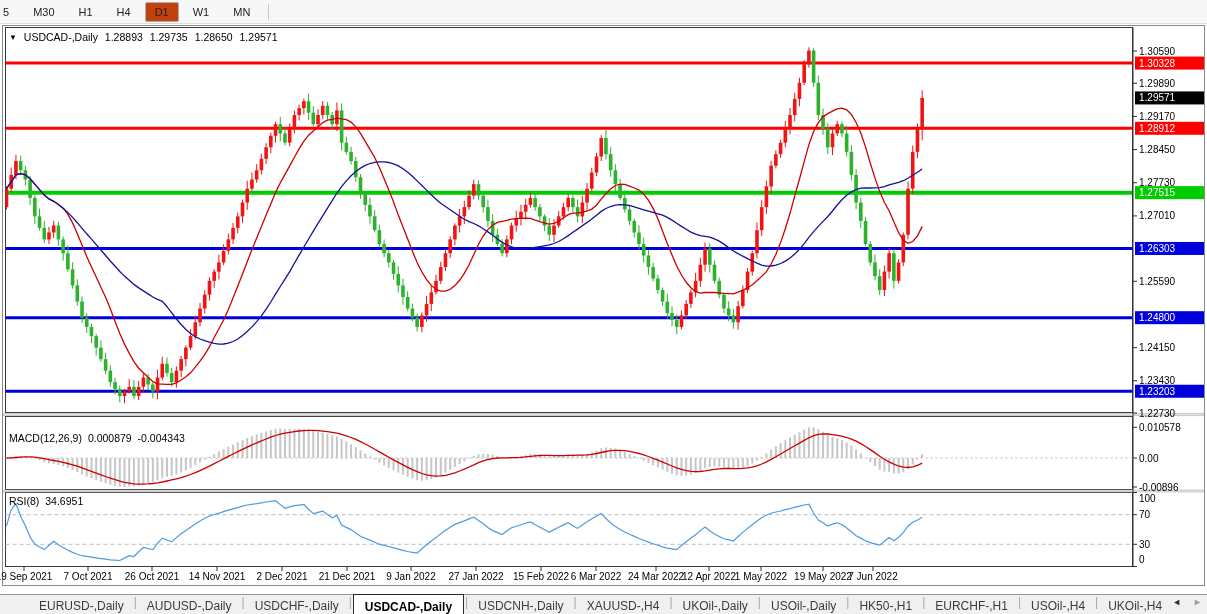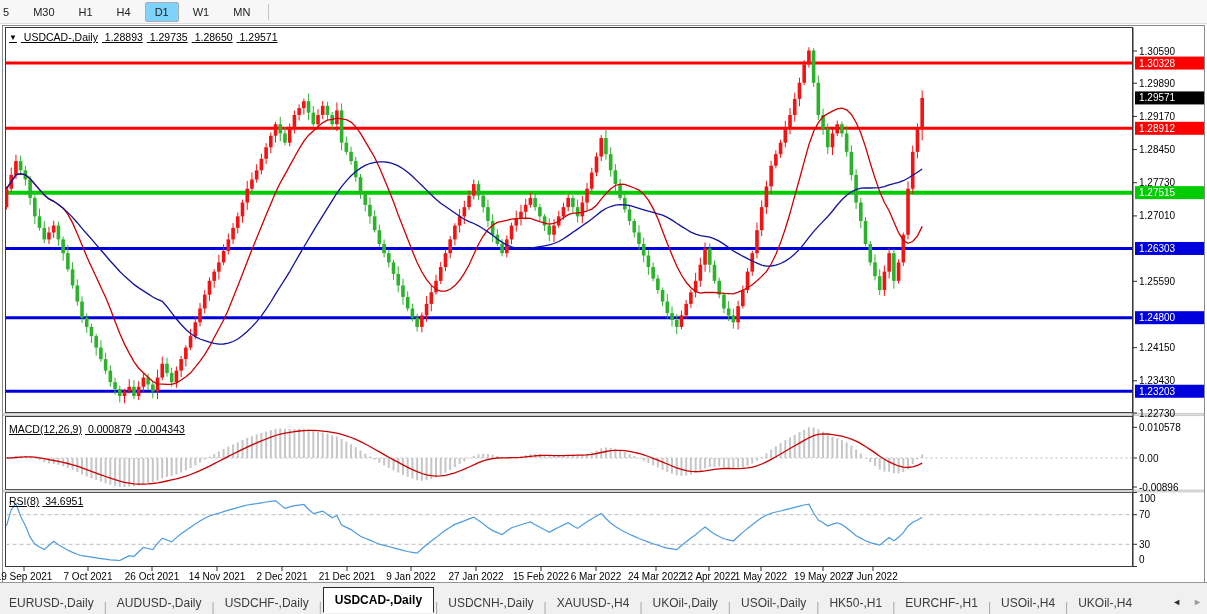--- a/index.html
+++ b/index.html
@@ -2,33 +2,33 @@
 <html><head>
 <meta charset="utf-8">
 <style>
   html,body{margin:0;padding:0;background:#fff;font-family:"Liberation Sans",sans-serif;}
   #app{position:relative;width:1207px;height:614px;background:#fff;overflow:hidden;}
   #toolbar{position:absolute;top:0;left:0;width:1207px;height:24px;background:#f7f7f7;
     border-bottom:1px solid #ddd;display:flex;align-items:center;z-index:3;
     font-size:11px;color:#222;box-sizing:border-box;padding-left:0;}
   .tf{padding:3px 9px;margin:0 2px;border:1px solid transparent;border-radius:2px;cursor:default;}
   .tf:first-child{margin-left:-7px;}
-  .tf.active{background:#7dd3fc;border-color:#adadad;}
+  .tf.active{background:#c2410c;border-color:#adadad;}
   .tbsep{width:1px;height:16px;background:#c8c8c8;margin:0 6px;}
   #chart-svg{position:absolute;top:0;left:0;z-index:1;}
-  .pane-title{position:absolute;z-index:3;font-size:10.5px;color:#000;white-space:nowrap;pointer-events:none;text-decoration:underline;}
+  .pane-title{position:absolute;z-index:3;font-size:10.5px;color:#000;white-space:nowrap;pointer-events:none;}
   #chart-title{top:31px;left:9px;}
   #chart-title .tri{font-size:8px;margin-right:4px;vertical-align:1px;pointer-events:auto;}
   #chart-title span{margin-right:4px;}
-  #macd-title{top:423px;left:9px;}
+  #macd-title{top:432px;left:9px;}
   #rsi-title{top:495px;left:9px;}
   .pane-title span{margin-right:3px;}
-  #tabbar{position:absolute;bottom:0;left:0;width:1207px;height:32px;background:#f0f0f0;
-    border-top:1px solid #969696;display:flex;align-items:flex-end;z-index:3;
-    font-size:12px;color:#3c3c3c;box-sizing:border-box;}
+  #tabbar{position:absolute;bottom:0;left:0;width:1207px;height:20px;background:#f0f0f0;
+    border-top:1px solid #969696;display:flex;align-items:flex-start;z-index:3;
+    font-size:12px;color:#3c3c3c;box-sizing:border-box;padding-left:30px;}
   .tab{padding:4px 9px;white-space:nowrap;cursor:default;}
   .tab.active{background:#fff;border:1px solid #2a2a2a;border-bottom:1px solid #fff;
     font-weight:bold;color:#000;position:relative;top:-1px;padding:5px 11px;}
   .tabsep{color:#a8a8a8;margin:0 1px;}
   #tabarrows{position:absolute;right:5px;bottom:7px;z-index:4;display:flex;gap:12px;
     font-size:9px;align-items:center;}
   #tabarrows span{cursor:default;}
   .arrow-on{color:#303030;}
   .arrow-off{color:#9a9a9a;}
 </style>

